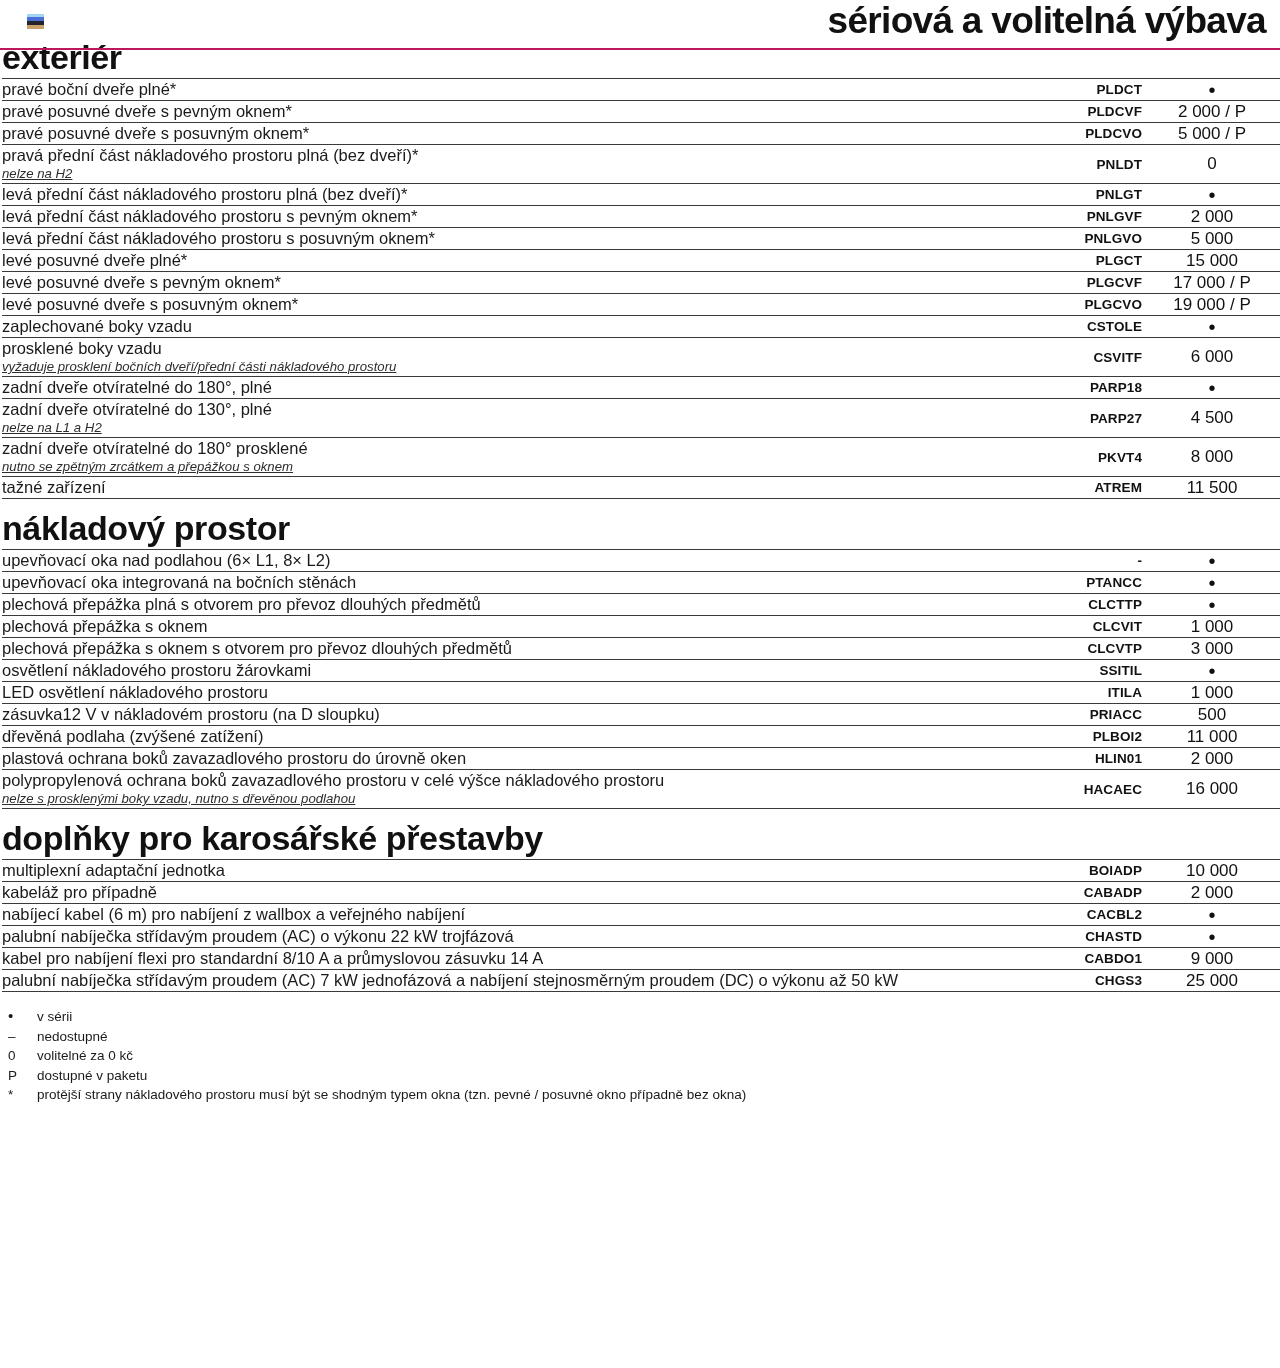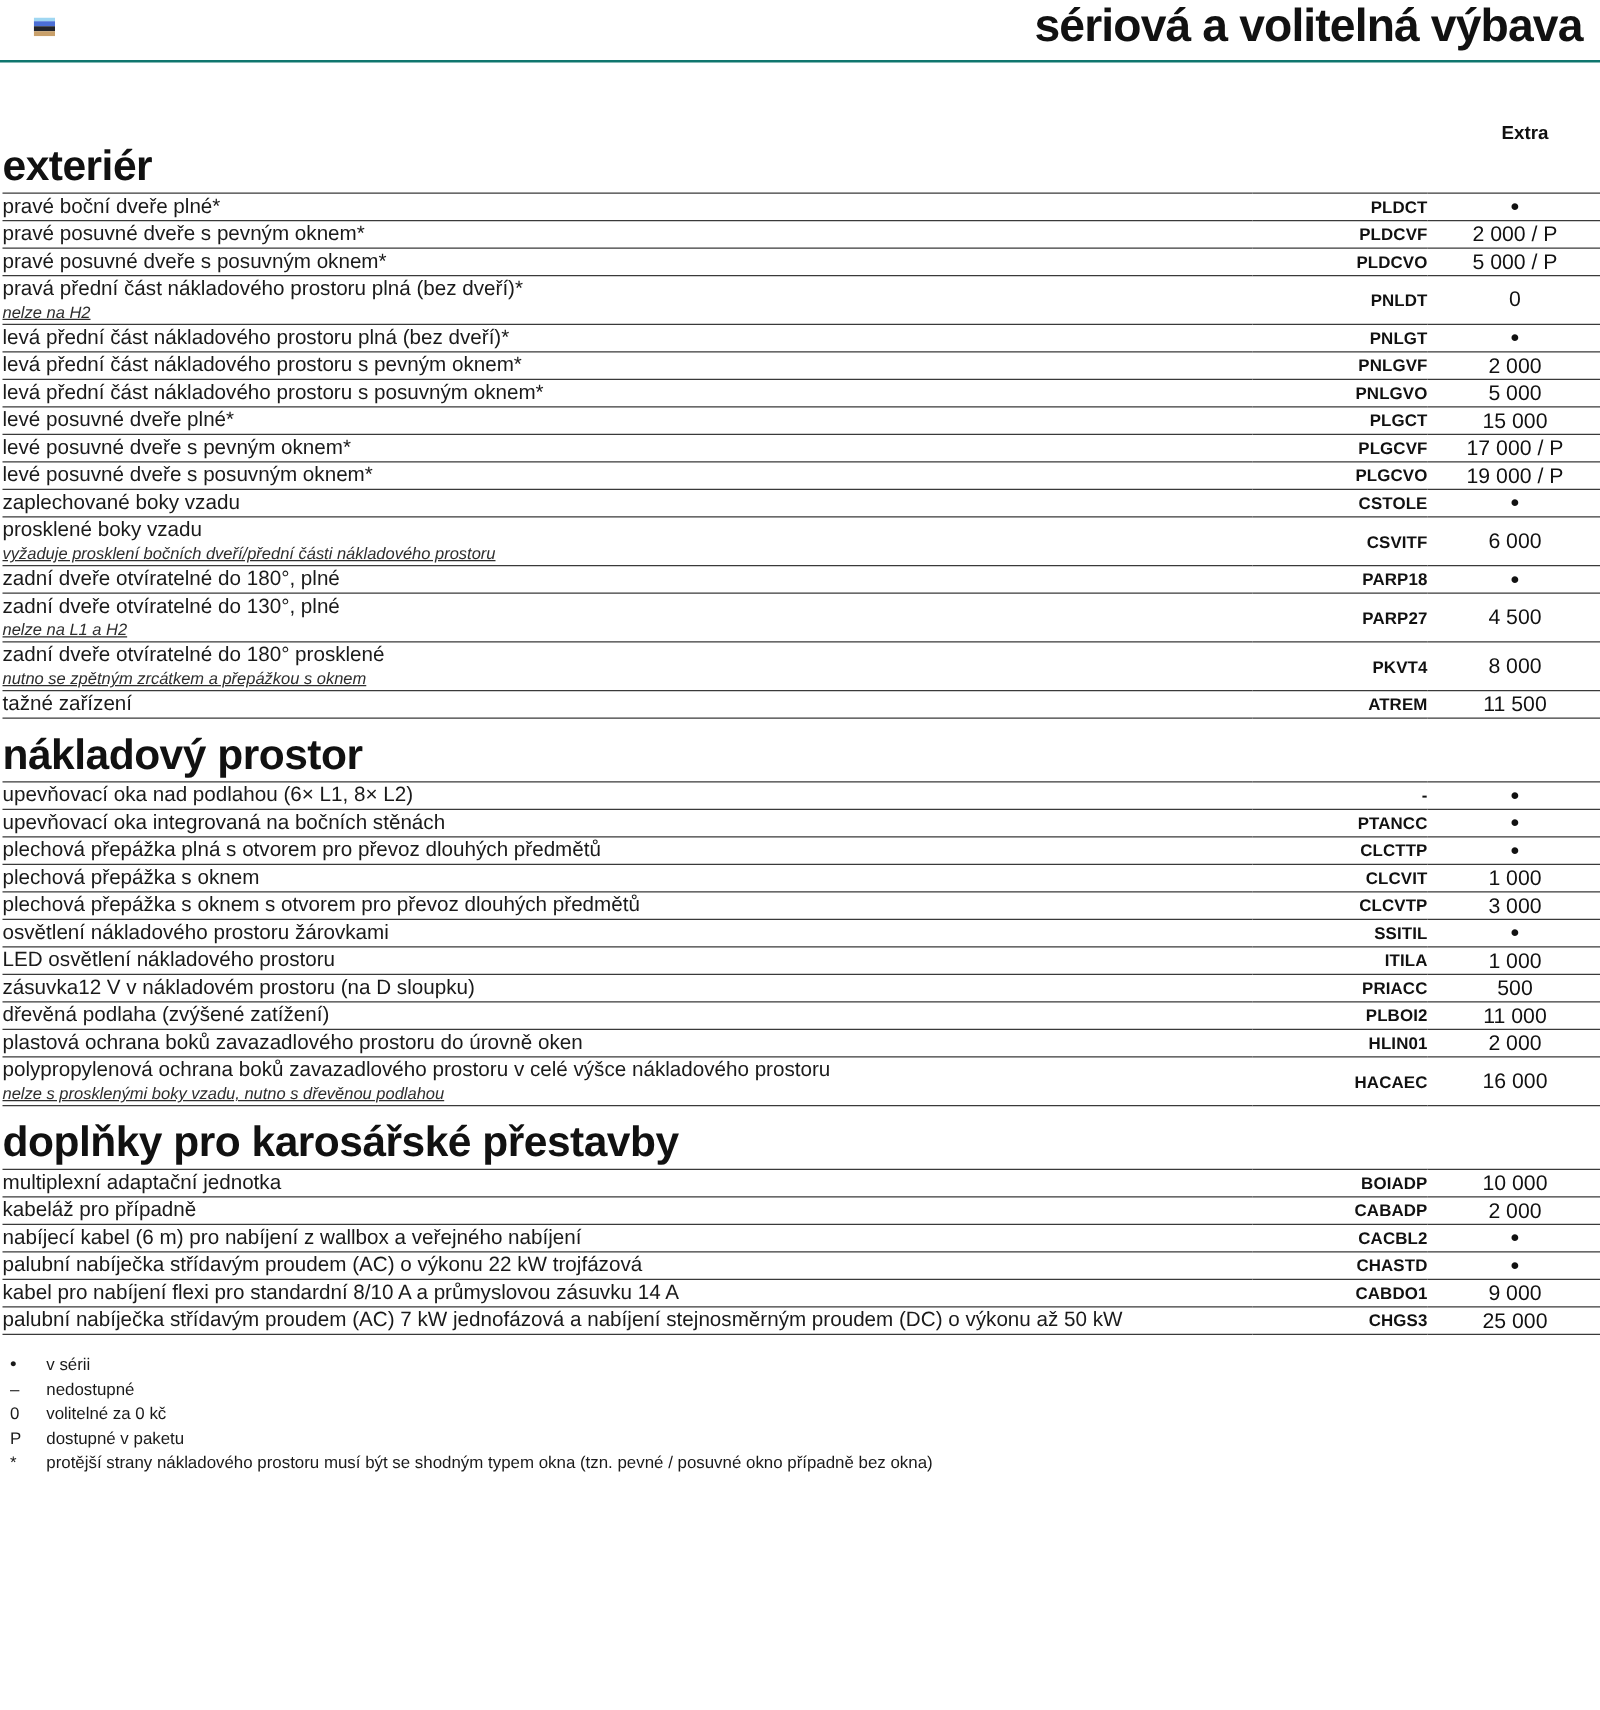--- a/index.html
+++ b/index.html
@@ -10,21 +10,21 @@
     font-family: "Liberation Sans", sans-serif;
     color: #1a1a1a;
     overflow: hidden;
   }
   .page { position: relative; width: 1280px; height: 1368px; }
 
   
   .topbar {
     position: relative;
     height: 50px;
-    border-bottom: 2px solid #0f766e;
+    border-bottom: 2px solid #be185d;
     padding: 0 0 0 0;
   }
   .brand-logo {
     position: absolute;
     left: 27px; top: 14px;
     width: 17px; height: 15px;
     display: flex; flex-direction: column;
     overflow: hidden;
   }
   .brand-logo span { display:block; width:100%; }
@@ -150,23 +150,20 @@
       <span class="s1"></span>
         <span class="s2"></span>
         <span class="s3"></span>
         <span class="s4"></span>
     </div>
     <div class="doc-title">sériová a volitelná výbava</div>
   </div>
 
   <div class="content">
 
-    <div class="colhead">
-      <div class="extra">Extra</div>
-    </div>
 
     <div id="sections-root">
         <h2 class="section-title sec-exterier">exteriér</h2>
         <table class="opt">
           <tbody>
             <tr>
               <td class="lbl"><span>pravé boční dveře plné*</span></td>
               <td class="code">PLDCT</td>
               <td class="val dot">•</td>
             </tr>

